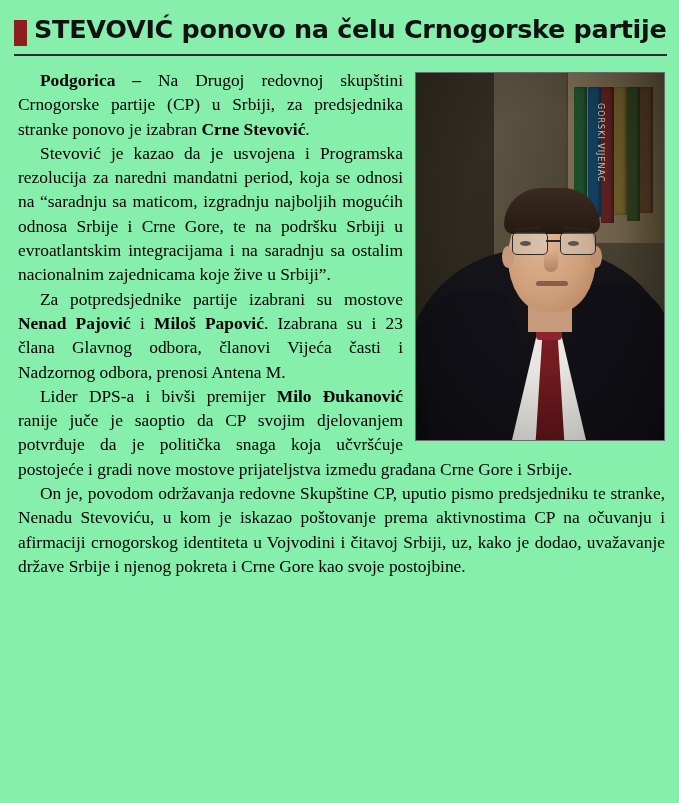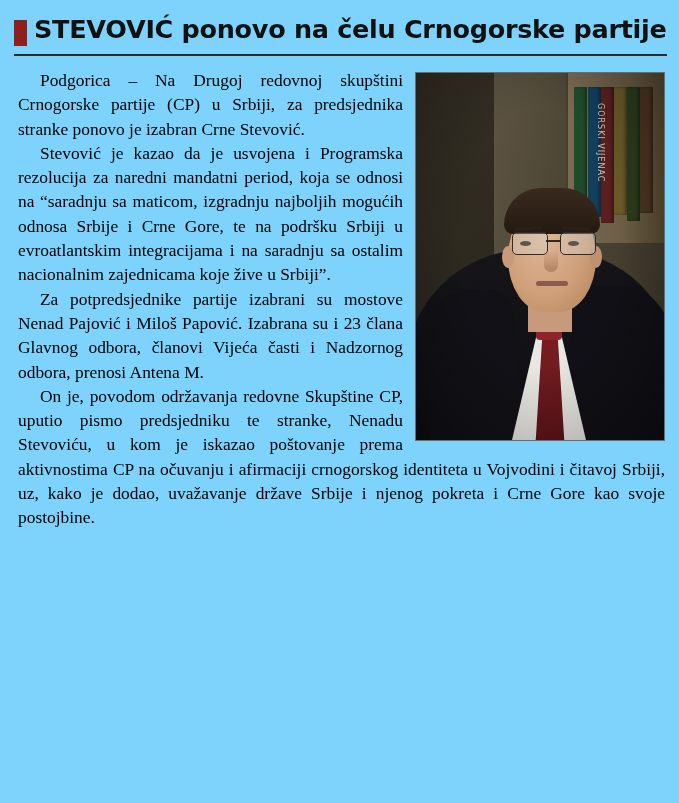--- a/index.html
+++ b/index.html
@@ -11,21 +11,21 @@
     width: 679px;
     height: 803px;
     font-family: "Liberation Serif", serif;
     color: #000000;
     overflow: hidden;
   }
   .page {
     position: relative;
     width: 679px;
     height: 803px;
-    background: #7dd3fc;
+    background: #86efac;
     box-sizing: border-box;
     padding: 0;
   }
   
   .headline-row {
     display: flex;
     align-items: flex-start;
     padding: 14px 12px 0 14px;
   }
   .headline-bullet {
@@ -71,21 +71,21 @@
     overflow: hidden;
     background: #4a4237;
   }
   .article p {
     margin: 0;
     text-indent: 22px;
   }
   .article p.first {
     text-indent: 22px;
   }
-  b, strong { font-weight: normal; }
+  b, strong { font-weight: bold; }
   
   .ph-bg {
     position: absolute;
     inset: 0;
     background:
       linear-gradient(100deg, #6d6351 0%, #5d5443 25%, #4d4534 55%, #3c3729 100%);
   }
   .ph-shelf {
     position: absolute;
     left: 150px; top: 0; width: 98px; height: 170px;
@@ -259,17 +259,18 @@
       </div>
       <div class="ph-nose"></div>
       <div class="ph-mouth"></div>
       <div class="ph-vig"></div>
     </div>
 
     <div id="paragraphs">
         <p class="first"><b>Podgorica –</b><span> Na Drugoj redovnoj skupštini Crnogorske partije (CP) u Srbiji, za predsjednika stranke ponovo je izabran </span><b>Crne Stevović</b><span>.</span></p>
         <p><span>Stevović je kazao da je usvojena i Programska rezolucija za naredni mandatni period, koja se odnosi na “saradnju sa maticom, izgradnju najboljih mogućih odnosa Srbije i Crne Gore, te na podršku Srbiji u evroatlantskim integracijama i na saradnju sa ostalim nacionalnim zajednicama koje žive u Srbiji”.</span></p>
         <p><span>Za potpredsjednike partije izabrani su mostove </span><b>Nenad Pajović</b><span> i </span><b>Miloš Papović</b><span>. Izabrana su i 23 člana Glavnog odbora, članovi Vijeća časti i Nadzornog odbora, prenosi Antena M.</span></p>
+        <p><span>Lider DPS-a i bivši premijer </span><b>Milo Đukanović</b><span> ranije juče je saoptio da CP svojim djelovanjem potvrđuje da je politička snaga koja učvršćuje postojeće i gradi nove mostove prijateljstva između građana Crne Gore i Srbije.</span></p>
         <p><span>On je, povodom održavanja redovne Skupštine CP, uputio pismo predsjedniku te stranke, Nenadu Stevoviću, u kom je iskazao poštovanje prema aktivnostima CP na očuvanju i afirmaciji crnogorskog identiteta u Vojvodini i čitavoj Srbiji, uz, kako je dodao, uvažavanje države Srbije i njenog pokreta i Crne Gore kao svoje postojbine.</span></p>
       </div>
 
   </div>
 </div>
 
 </body></html>

